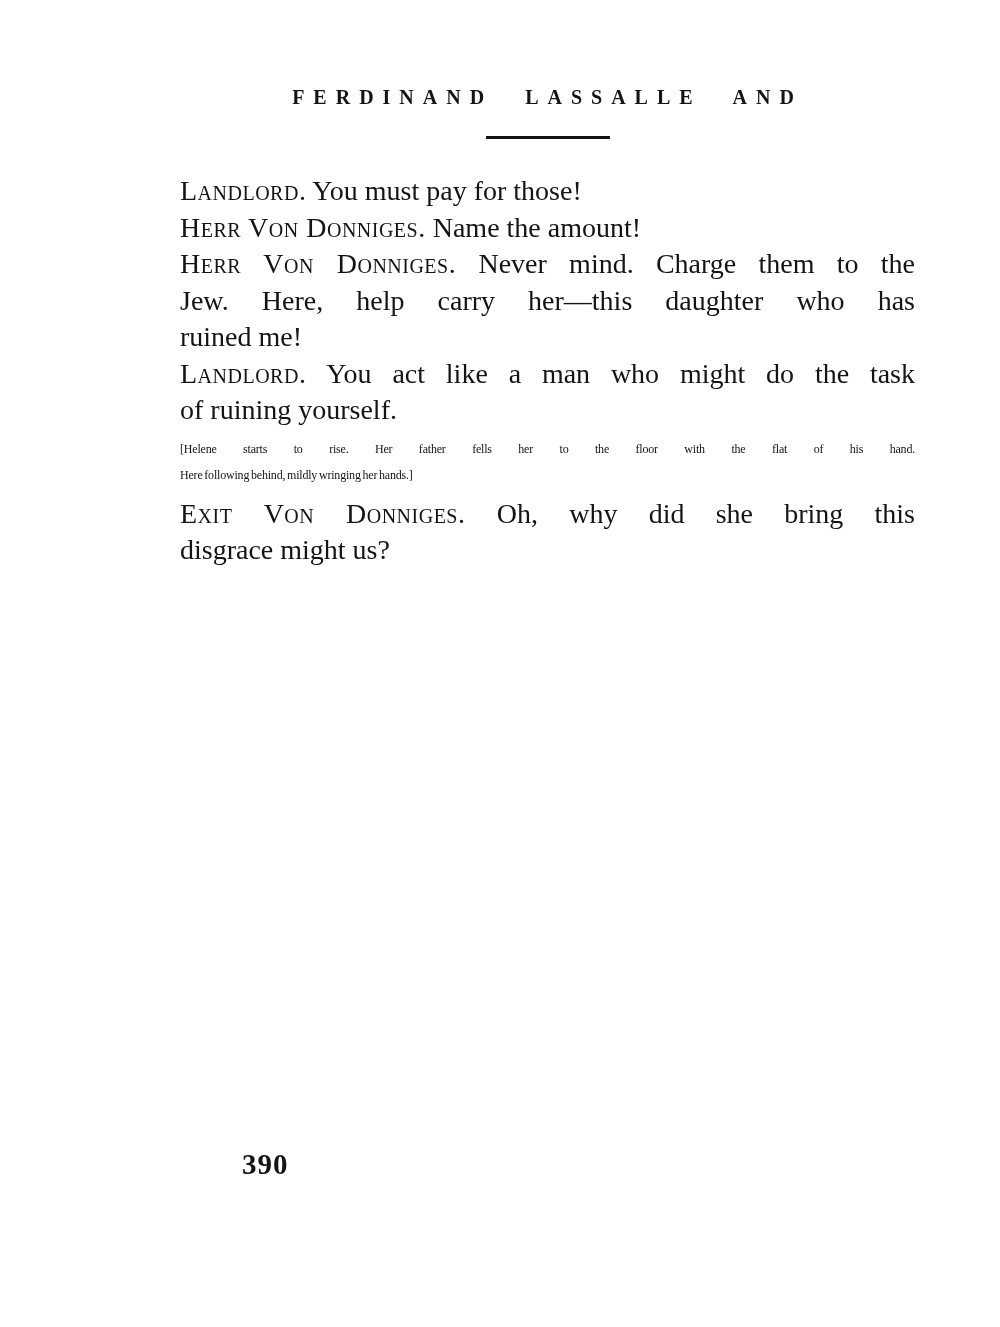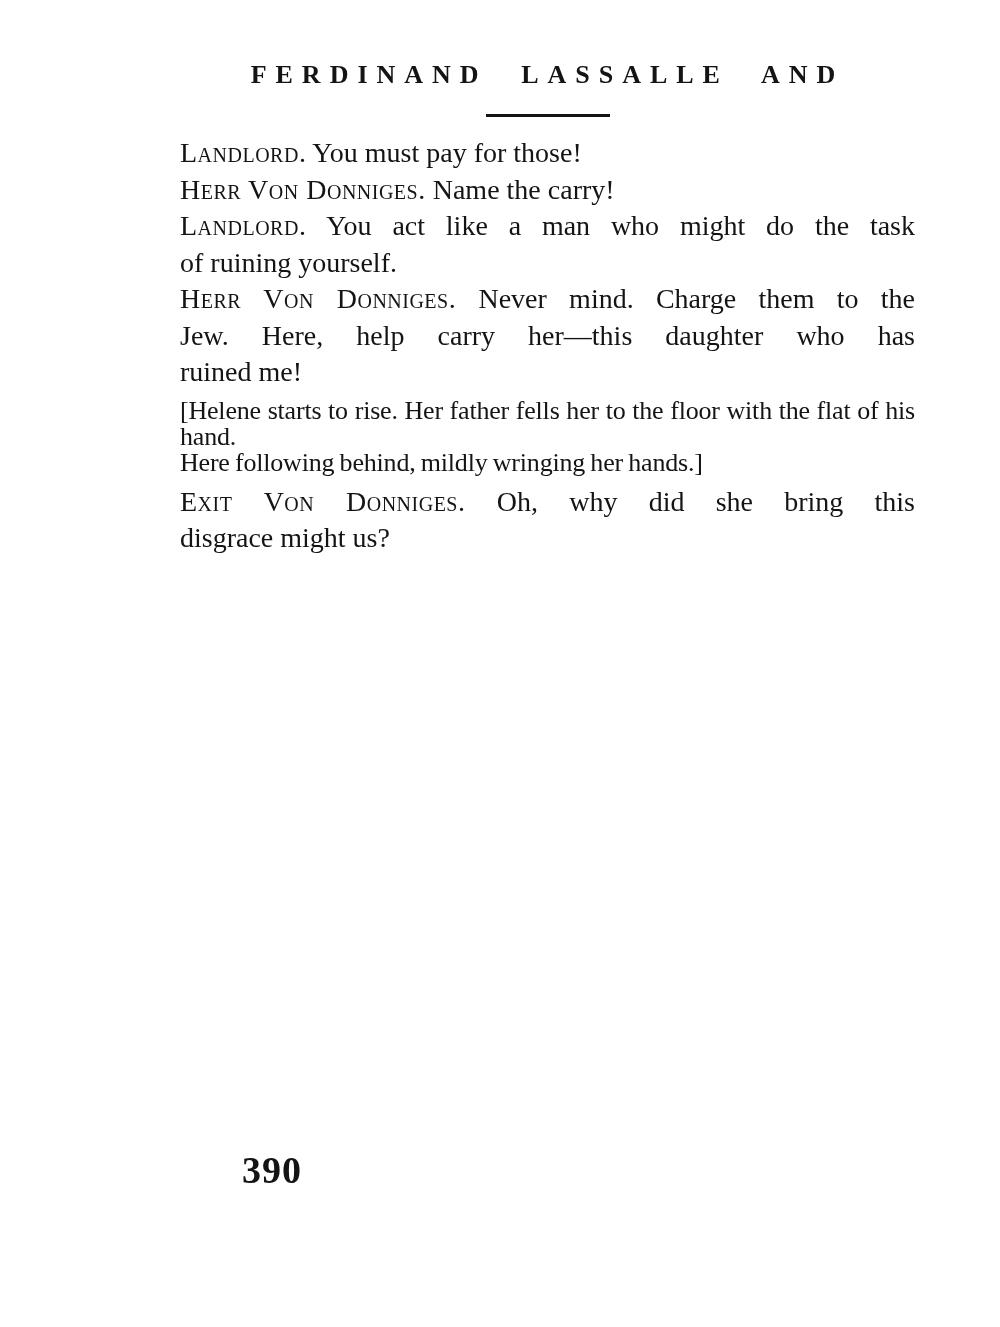--- a/index.html
+++ b/index.html
@@ -12,61 +12,61 @@
     font-family: "Liberation Serif", "DejaVu Serif", serif;
     overflow: hidden;
   }
   .column {
     position: absolute;
     left: 180px;
     top: 0;
     width: 735px;
   }
   .page-title {
-    margin-top: 58px;
+    margin-top: 80px;
     text-align: center;
-    font-size: 26px;
+    font-size: 20px;
     font-weight: 700;
     letter-spacing: 9px;
     word-spacing: 18px;
     line-height: 34px;
     white-space: nowrap;
   }
   .title-rule {
     width: 124px;
     height: 3px;
     background: #141414;
     margin: 22px auto 0 auto;
   }
   .body-text {
-    margin-top: 18px;
+    margin-top: 34px;
     font-size: 28px;
     line-height: 36.5px;
   }
   .tline { text-align: left; }
   .tline.just {
     text-align: justify;
     text-align-last: justify;
   }
   .speaker {
     font-variant: small-caps;
     letter-spacing: 0.5px;
   }
   .stage-direction {
     margin: 7px 0 8px 0;
-    font-size: 26px;
+    font-size: 12px;
     line-height: 26px;
     letter-spacing: -0.2px;
     word-spacing: -1px;
   }
   .page-number {
     position: absolute;
     left: 242px;
     top: 1148px;
-    font-size: 38px;
+    font-size: 29px;
     font-weight: 700;
     letter-spacing: 1px;
   }
 </style>
 </head>
 <body>
 
 <div class="page">
   <div class="column">
 
@@ -79,45 +79,45 @@
       <div class="speech">
         <div class="tline">
           <span class="speaker">Landlord.</span>
           <span>You must pay for those!</span>
         </div>
       </div>
 
       <div class="speech">
         <div class="tline">
           <span class="speaker">Herr Von Donniges.</span>
-          <span>Name the carry!</span>
+          <span>Name the amount!</span>
         </div>
       </div>
 
-
-      <div class="speech">
-        <div class="tline just">
-          <span class="speaker">Landlord.</span>
-          <span>You act like a man who might do the task</span>
-        </div>
-        <div class="tline">
-          <span>of ruining yourself.</span>
-        </div>
-      </div>
 
       <div class="speech">
         <div class="tline just">
           <span class="speaker">Herr Von Donniges.</span>
           <span>Never mind. Charge them to the</span>
         </div>
         <div class="tline just">
           <span>Jew. Here, help carry her—this daughter who has</span>
         </div>
         <div class="tline">
           <span>ruined me!</span>
+        </div>
+      </div>
+
+      <div class="speech">
+        <div class="tline just">
+          <span class="speaker">Landlord.</span>
+          <span>You act like a man who might do the task</span>
+        </div>
+        <div class="tline">
+          <span>of ruining yourself.</span>
         </div>
       </div>
 
       <div class="stage-direction">
         <div class="tline just">
           <span>[Helene starts to rise. Her father fells her to the floor with the flat of his hand.</span>
         </div>
         <div class="tline">
           <span>Here following behind, mildly wringing her hands.]</span>
         </div>

